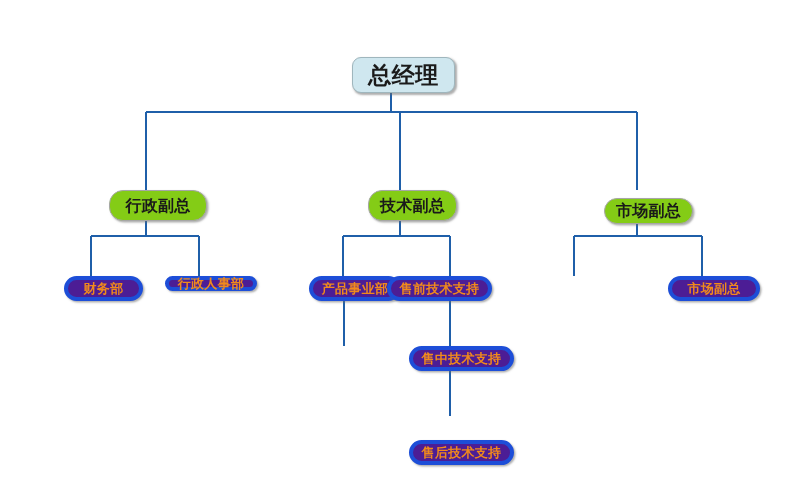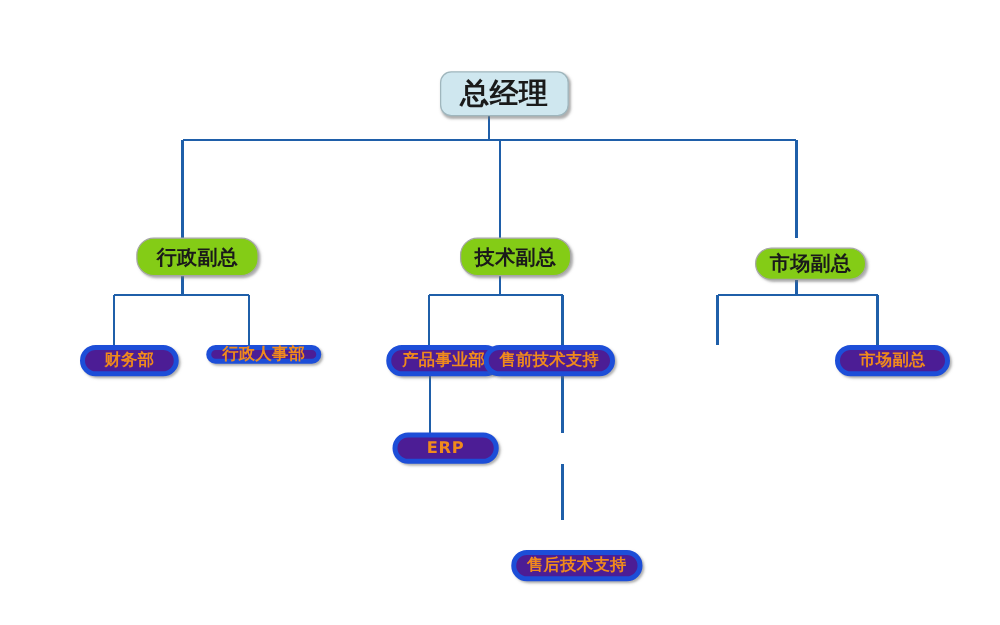--- a/index.html
+++ b/index.html
@@ -143,20 +143,20 @@
   <div class="node dept" style="left:297px; top:276px; width:92px; height:25px;">
     <span class="node-label">产品事业部</span>
   </div>
   <div class="node dept" style="left:375px; top:276px; width:105px; height:25px;">
     <span class="node-label">售前技术支持</span>
   </div>
   <div class="node dept" style="left:656px; top:276px; width:92px; height:25px;">
     <span class="node-label">市场副总</span>
   </div>
 
-  <div class="node dept latin" style="left:302px; top:346px; width:85px; height:25px;">
-    <span class="node-label">ERP</span>
+  <div class="node dept" style="left:397px; top:346px; width:105px; height:25px;">
+    <span class="node-label">售中技术支持</span>
   </div>
   <div class="node dept" style="left:397px; top:440px; width:105px; height:25px;">
     <span class="node-label">售后技术支持</span>
   </div>
 
 </div>
 
 </body></html>

